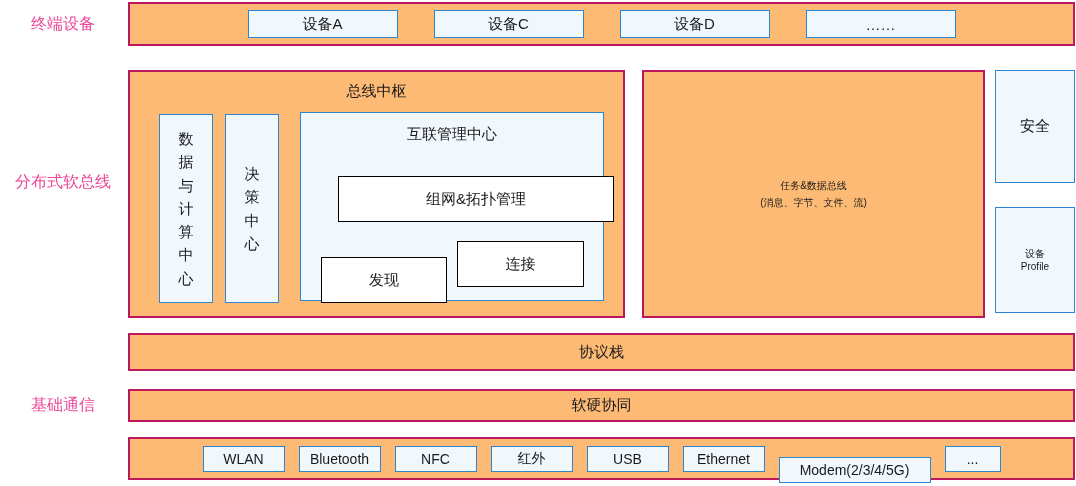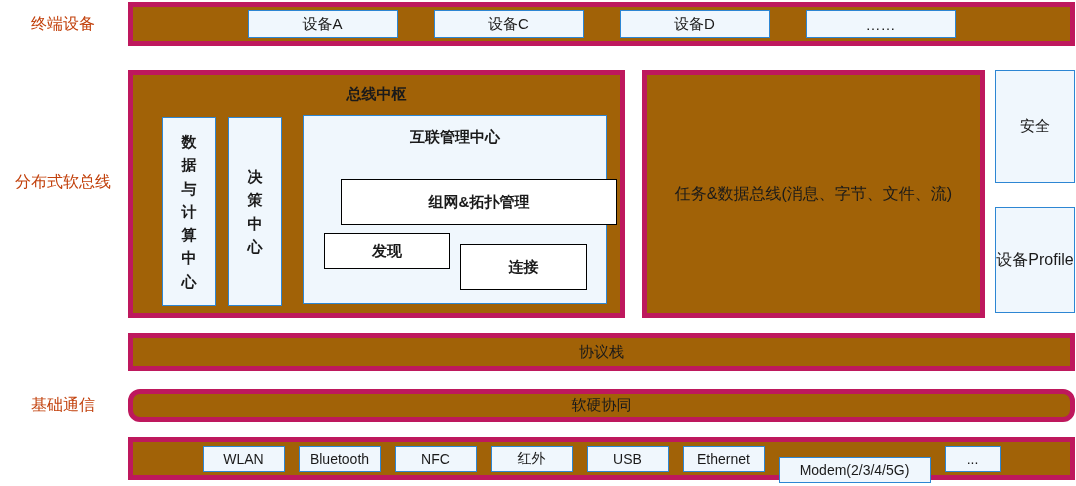--- a/index.html
+++ b/index.html
@@ -16,28 +16,28 @@
 
   
   .side-label {
     position: absolute;
     left: 0;
     width: 126px;
     display: flex;
     align-items: center;
     justify-content: center;
     font-size: 16px;
-    color: #c2410c;
+    color: #ec4899;
     white-space: nowrap;
   }
 
   
   .gray-box {
-    background: #a16207;
-    border: 5px solid #be185d;
+    background: #fdba74;
+    border: 2px solid #be185d;
   }
 
   
   .blue-box {
     background: #f0f7fd;
     border: 1px solid #2d86d3;
     display: flex;
     align-items: center;
     justify-content: center;
     font-size: 15px;
@@ -72,24 +72,24 @@
   .vtext {
     width: 18px;
     text-align: center;
     font-size: 15px;
     line-height: 1.55;
     word-break: break-all;
   }
 
   .two-line {
     display: flex;
-    flex-direction: row;
+    flex-direction: column;
     align-items: center;
     justify-content: center;
-    font-size: 16px;
+    font-size: 10px;
     line-height: 1.7;
     text-align: center;
   }
   .two-line.tight { line-height: 1.35; }
 
   .proto-box { width: 80px; height: 24px; font-size: 14px; flex: 0 0 auto; }
   .proto-box.w-modem { width: 150px; margin-top: 23px; }
   .proto-box.w-dots  { width: 54px; }
 
   .dev-box { width: 148px; height: 26px; flex: 0 0 auto; }
@@ -105,57 +105,57 @@
 
   <div class="side-label" style="top:389px; height:33px;">基础通信</div>
 
   <div class="abs gray-box row-flex" style="left:128px; top:2px; width:947px; height:44px; gap:36px;">
     <div class="blue-box dev-box">设备A</div>
     <div class="blue-box dev-box">设备C</div>
     <div class="blue-box dev-box">设备D</div>
     <div class="blue-box dev-box">……</div>
   </div>
 
-  <div class="abs gray-box" style="left:128px; top:70px; width:497px; height:248px;font-weight:bold;">
+  <div class="abs gray-box" style="left:128px; top:70px; width:497px; height:248px;">
     <div class="section-title">总线中枢</div>
 
     <div class="abs blue-box" style="left:29px; top:42px; width:54px; height:189px;">
       <div class="vtext">数据与计算中心</div>
     </div>
 
     <div class="abs blue-box" style="left:95px; top:42px; width:54px; height:189px;">
       <div class="vtext">决策中心</div>
     </div>
 
     <div class="abs blue-box" style="left:170px; top:40px; width:304px; height:189px; display:block;">
       <div class="section-title" style="top:12px;">互联管理中心</div>
 
       <div class="abs white-box" style="left:37px; top:63px; width:276px; height:46px;">组网&amp;拓扑管理</div>
 
-      <div class="abs white-box" style="left:20px; top:117px; width:126px; height:36px;">发现</div>
+      <div class="abs white-box" style="left:20px; top:144px; width:126px; height:46px;">发现</div>
 
       <div class="abs white-box" style="left:156px; top:128px; width:127px; height:46px;">连接</div>
     </div>
   </div>
 
   <div class="abs gray-box two-line" style="left:642px; top:70px; width:343px; height:248px;">
     <span>任务&amp;数据总线</span>
     <span>(消息、字节、文件、流)</span>
   </div>
 
   <div class="abs blue-box" style="left:995px; top:70px; width:80px; height:113px;">安全</div>
 
   <div class="abs blue-box two-line tight" style="left:995px; top:207px; width:80px; height:106px;">
     <span>设备</span>
     <span>Profile</span>
   </div>
 
   <div class="abs gray-box row-flex" style="left:128px; top:333px; width:947px; height:38px; font-size:15px;">协议栈</div>
 
-  <div class="abs gray-box row-flex" style="left:128px; top:389px; width:947px; height:33px; font-size:15px;border-radius:12px;">软硬协同</div>
+  <div class="abs gray-box row-flex" style="left:128px; top:389px; width:947px; height:33px; font-size:15px;">软硬协同</div>
 
   <div class="abs gray-box row-flex" style="left:128px; top:437px; width:947px; height:43px; gap:14px;">
     <div class="blue-box proto-box">WLAN</div>
     <div class="blue-box proto-box">Bluetooth</div>
     <div class="blue-box proto-box">NFC</div>
     <div class="blue-box proto-box">红外</div>
     <div class="blue-box proto-box">USB</div>
     <div class="blue-box proto-box">Ethernet</div>
     <div class="blue-box proto-box w-modem">Modem(2/3/4/5G)</div>
     <div class="blue-box proto-box w-dots">...</div>

